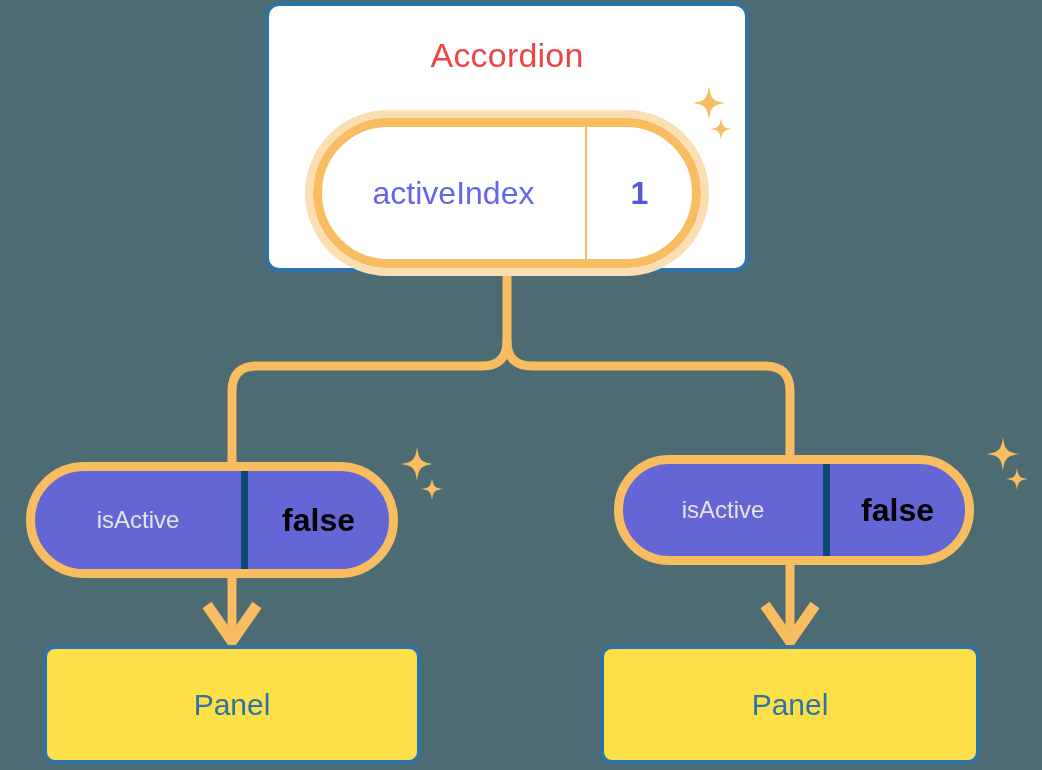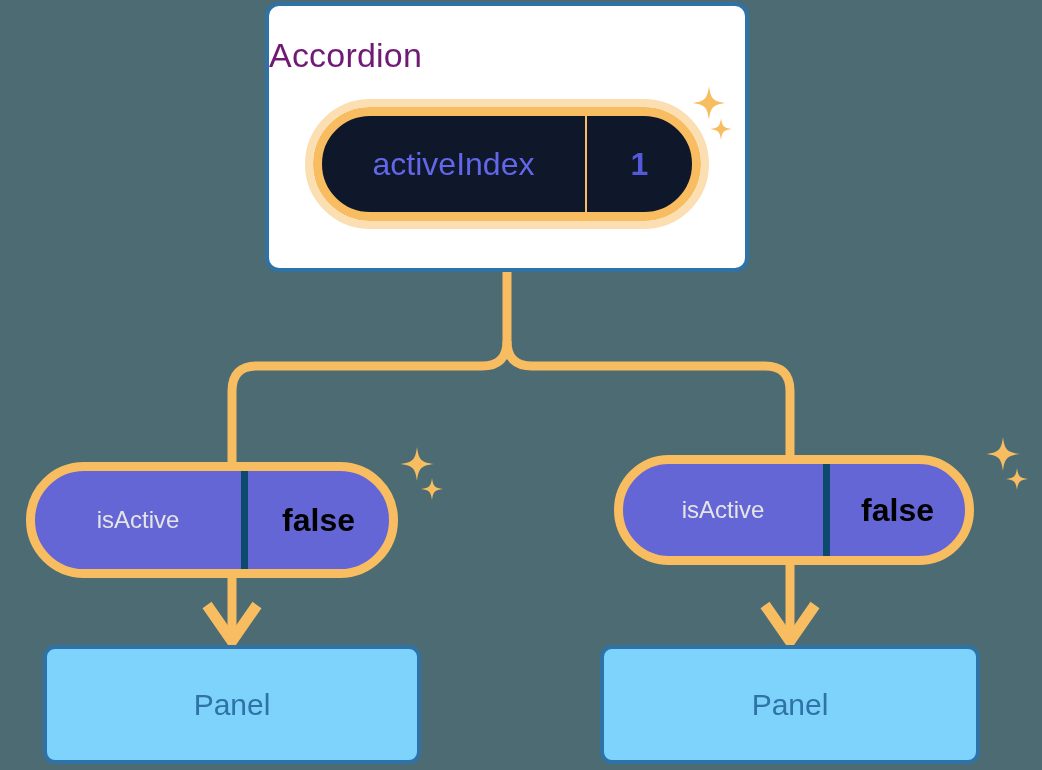--- a/index.html
+++ b/index.html
@@ -45,21 +45,22 @@
     top: 2px;
     width: 484px;
     height: 270px;
   }
 
   .card-title {
     position: absolute;
     left: 0;
     right: 0;
     top: 30px;
-    color: #701a75;
+    text-align: center;
+    color: #ef4444;
     font-size: 34px;
     font-weight: 400;
     letter-spacing: 0.2px;
   }
 
   
   .pill {
     position: absolute;
     display: flex;
     align-items: stretch;
@@ -86,24 +87,24 @@
     display: flex;
     align-items: center;
     justify-content: center;
     box-sizing: border-box;
     white-space: nowrap;
   }
 
   
   #state-pill {
     left: 313px;
-    top: 107px;
+    top: 118px;
     width: 388px;
-    height: 114px;
-    background: #0f172a;
+    height: 150px;
+    background: #ffffff;
     border-radius: 999px;
   }
   #state-pill .pill-key {
     flex: 0 0 265px;
     color: #6366e8;
     font-size: 32px;
     border-right: 2px solid #f8bd60;
     border-radius: 999px 0 0 999px;
   }
   #state-pill .pill-val {
@@ -144,21 +145,21 @@
     top: 455px;
     width: 360px;
     height: 110px;
   }
   #pill-right .pill-key { flex: 0 0 207px; }
   #pill-right .pill-val { flex: 1 1 auto; }
 
   
   .panel-box {
     position: absolute;
-    background: #7dd3fc;
+    background: #fde047;
     border: 4px solid #2e72a6;
     border-radius: 12px;
     box-sizing: border-box;
     display: flex;
     align-items: center;
     justify-content: center;
     color: #2e72a6;
     font-size: 30px;
     z-index: 3;
   }

